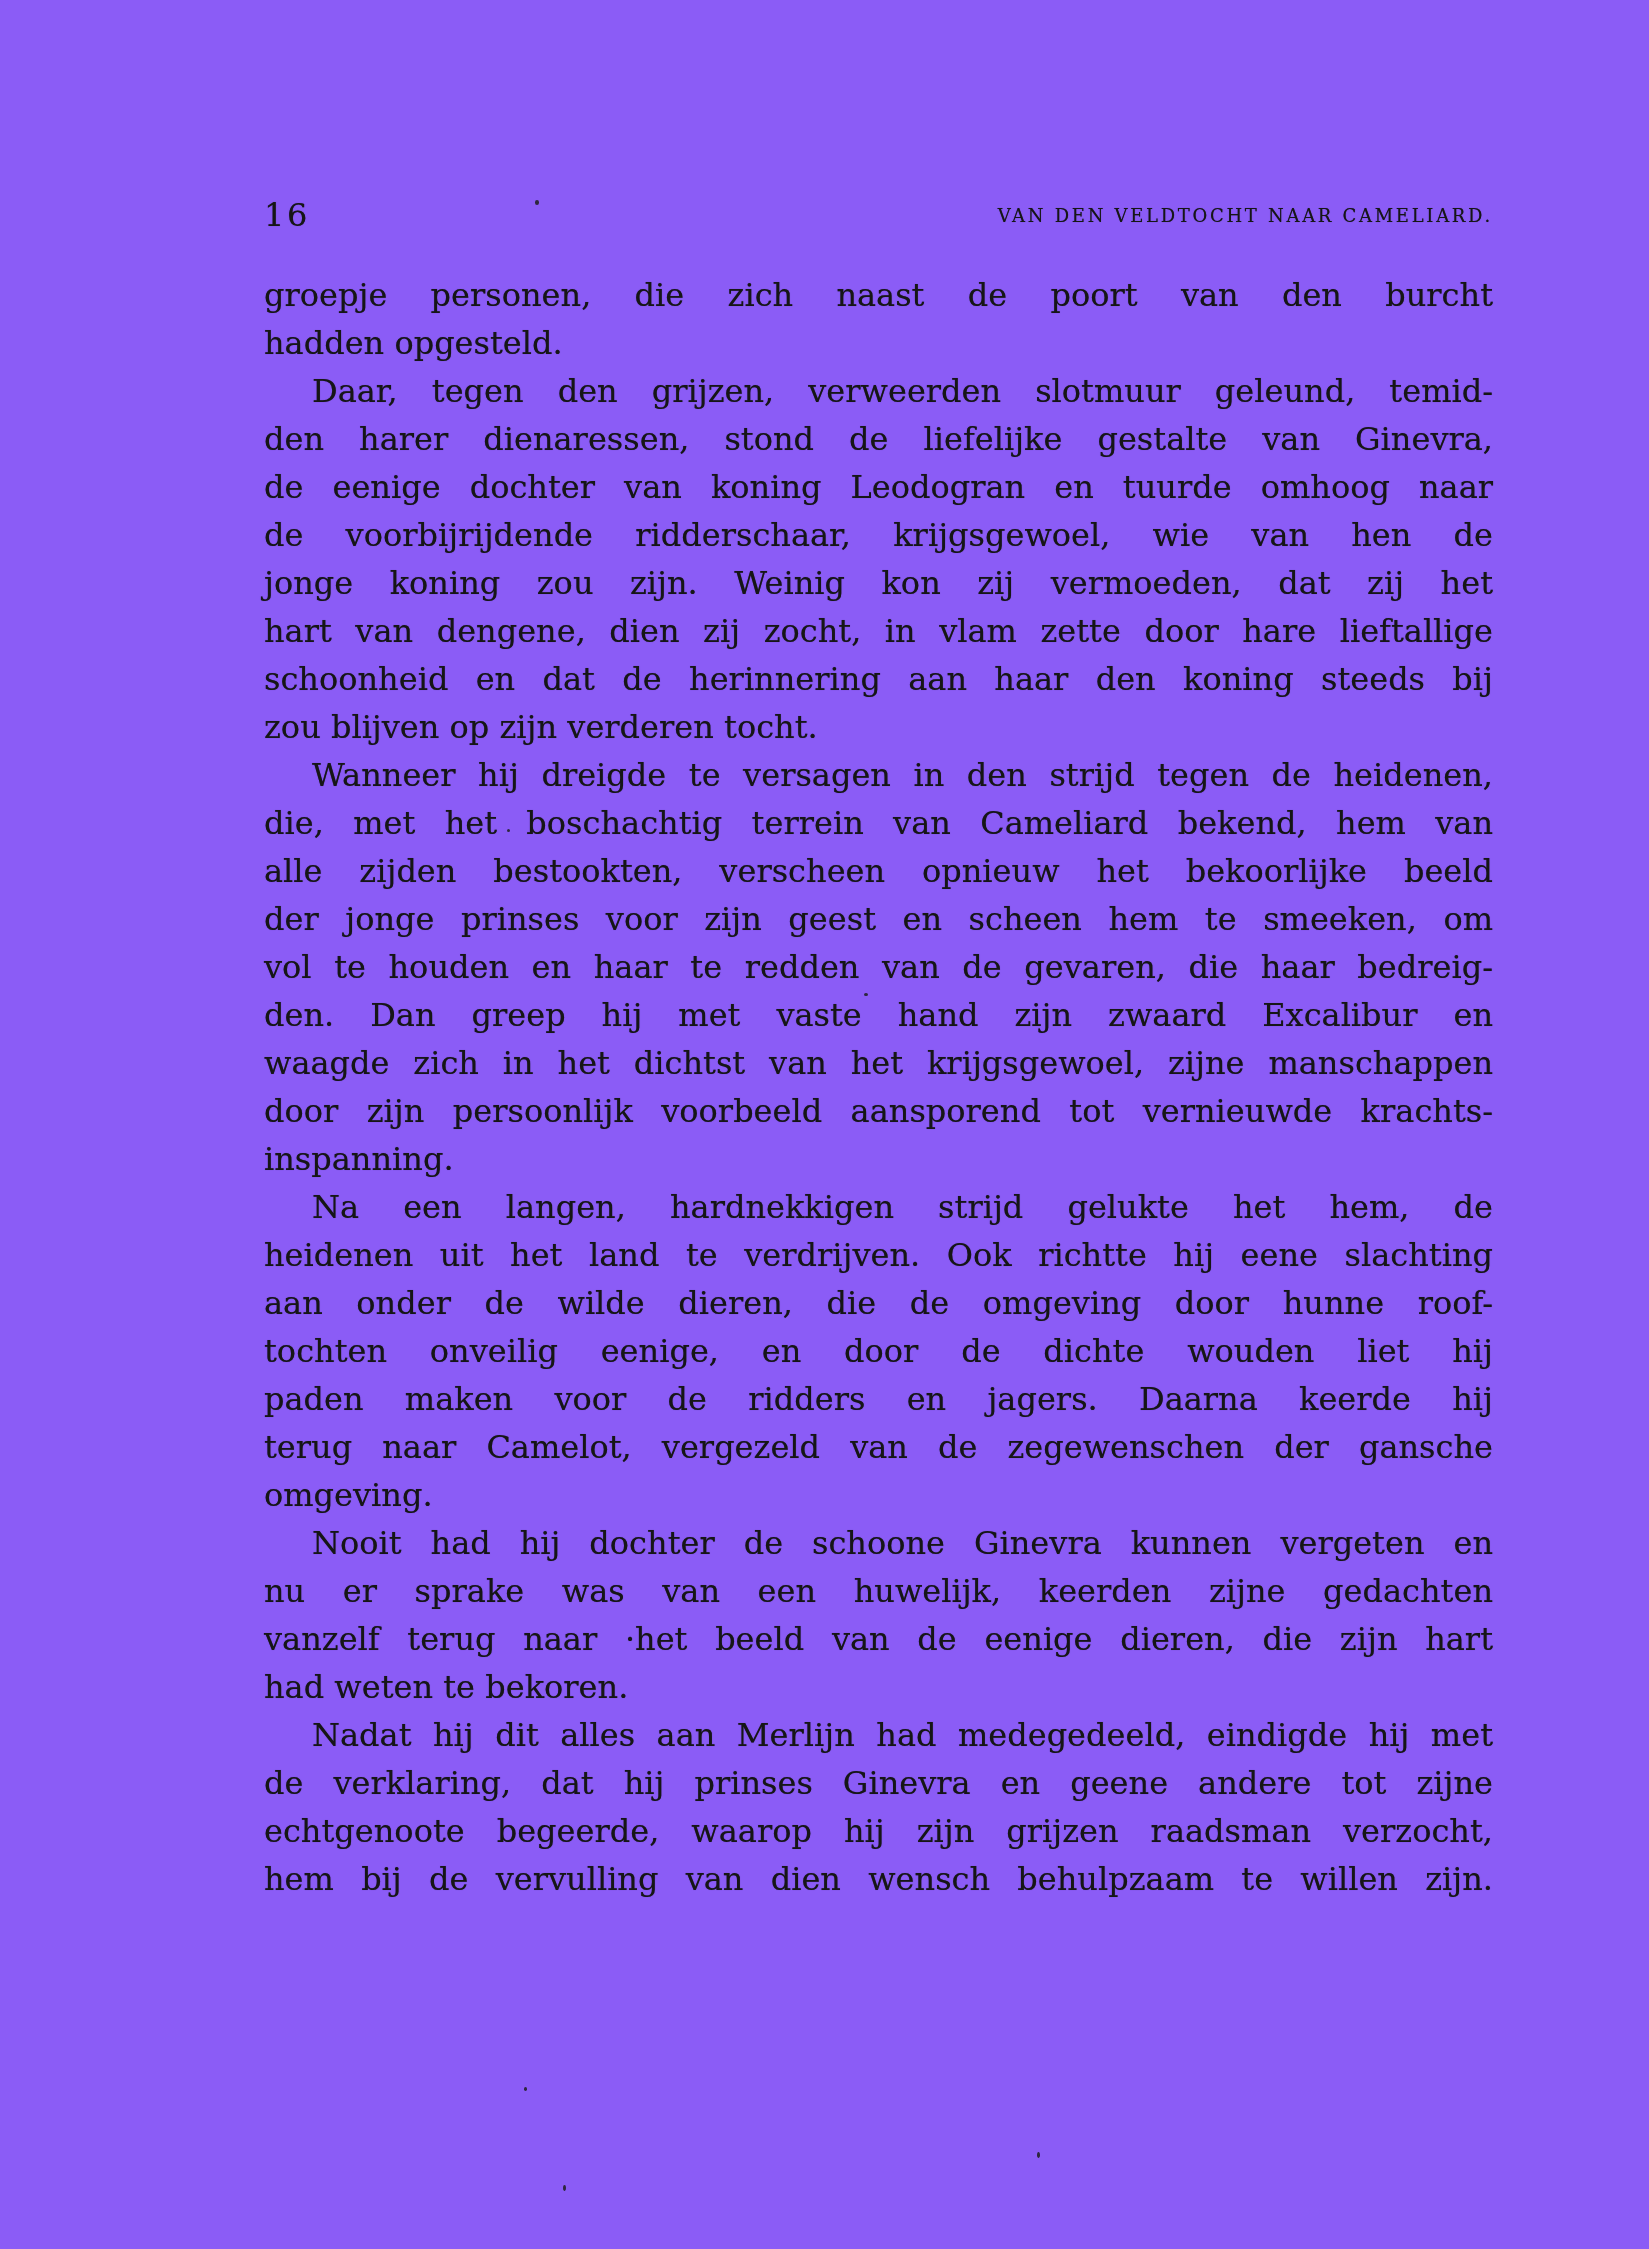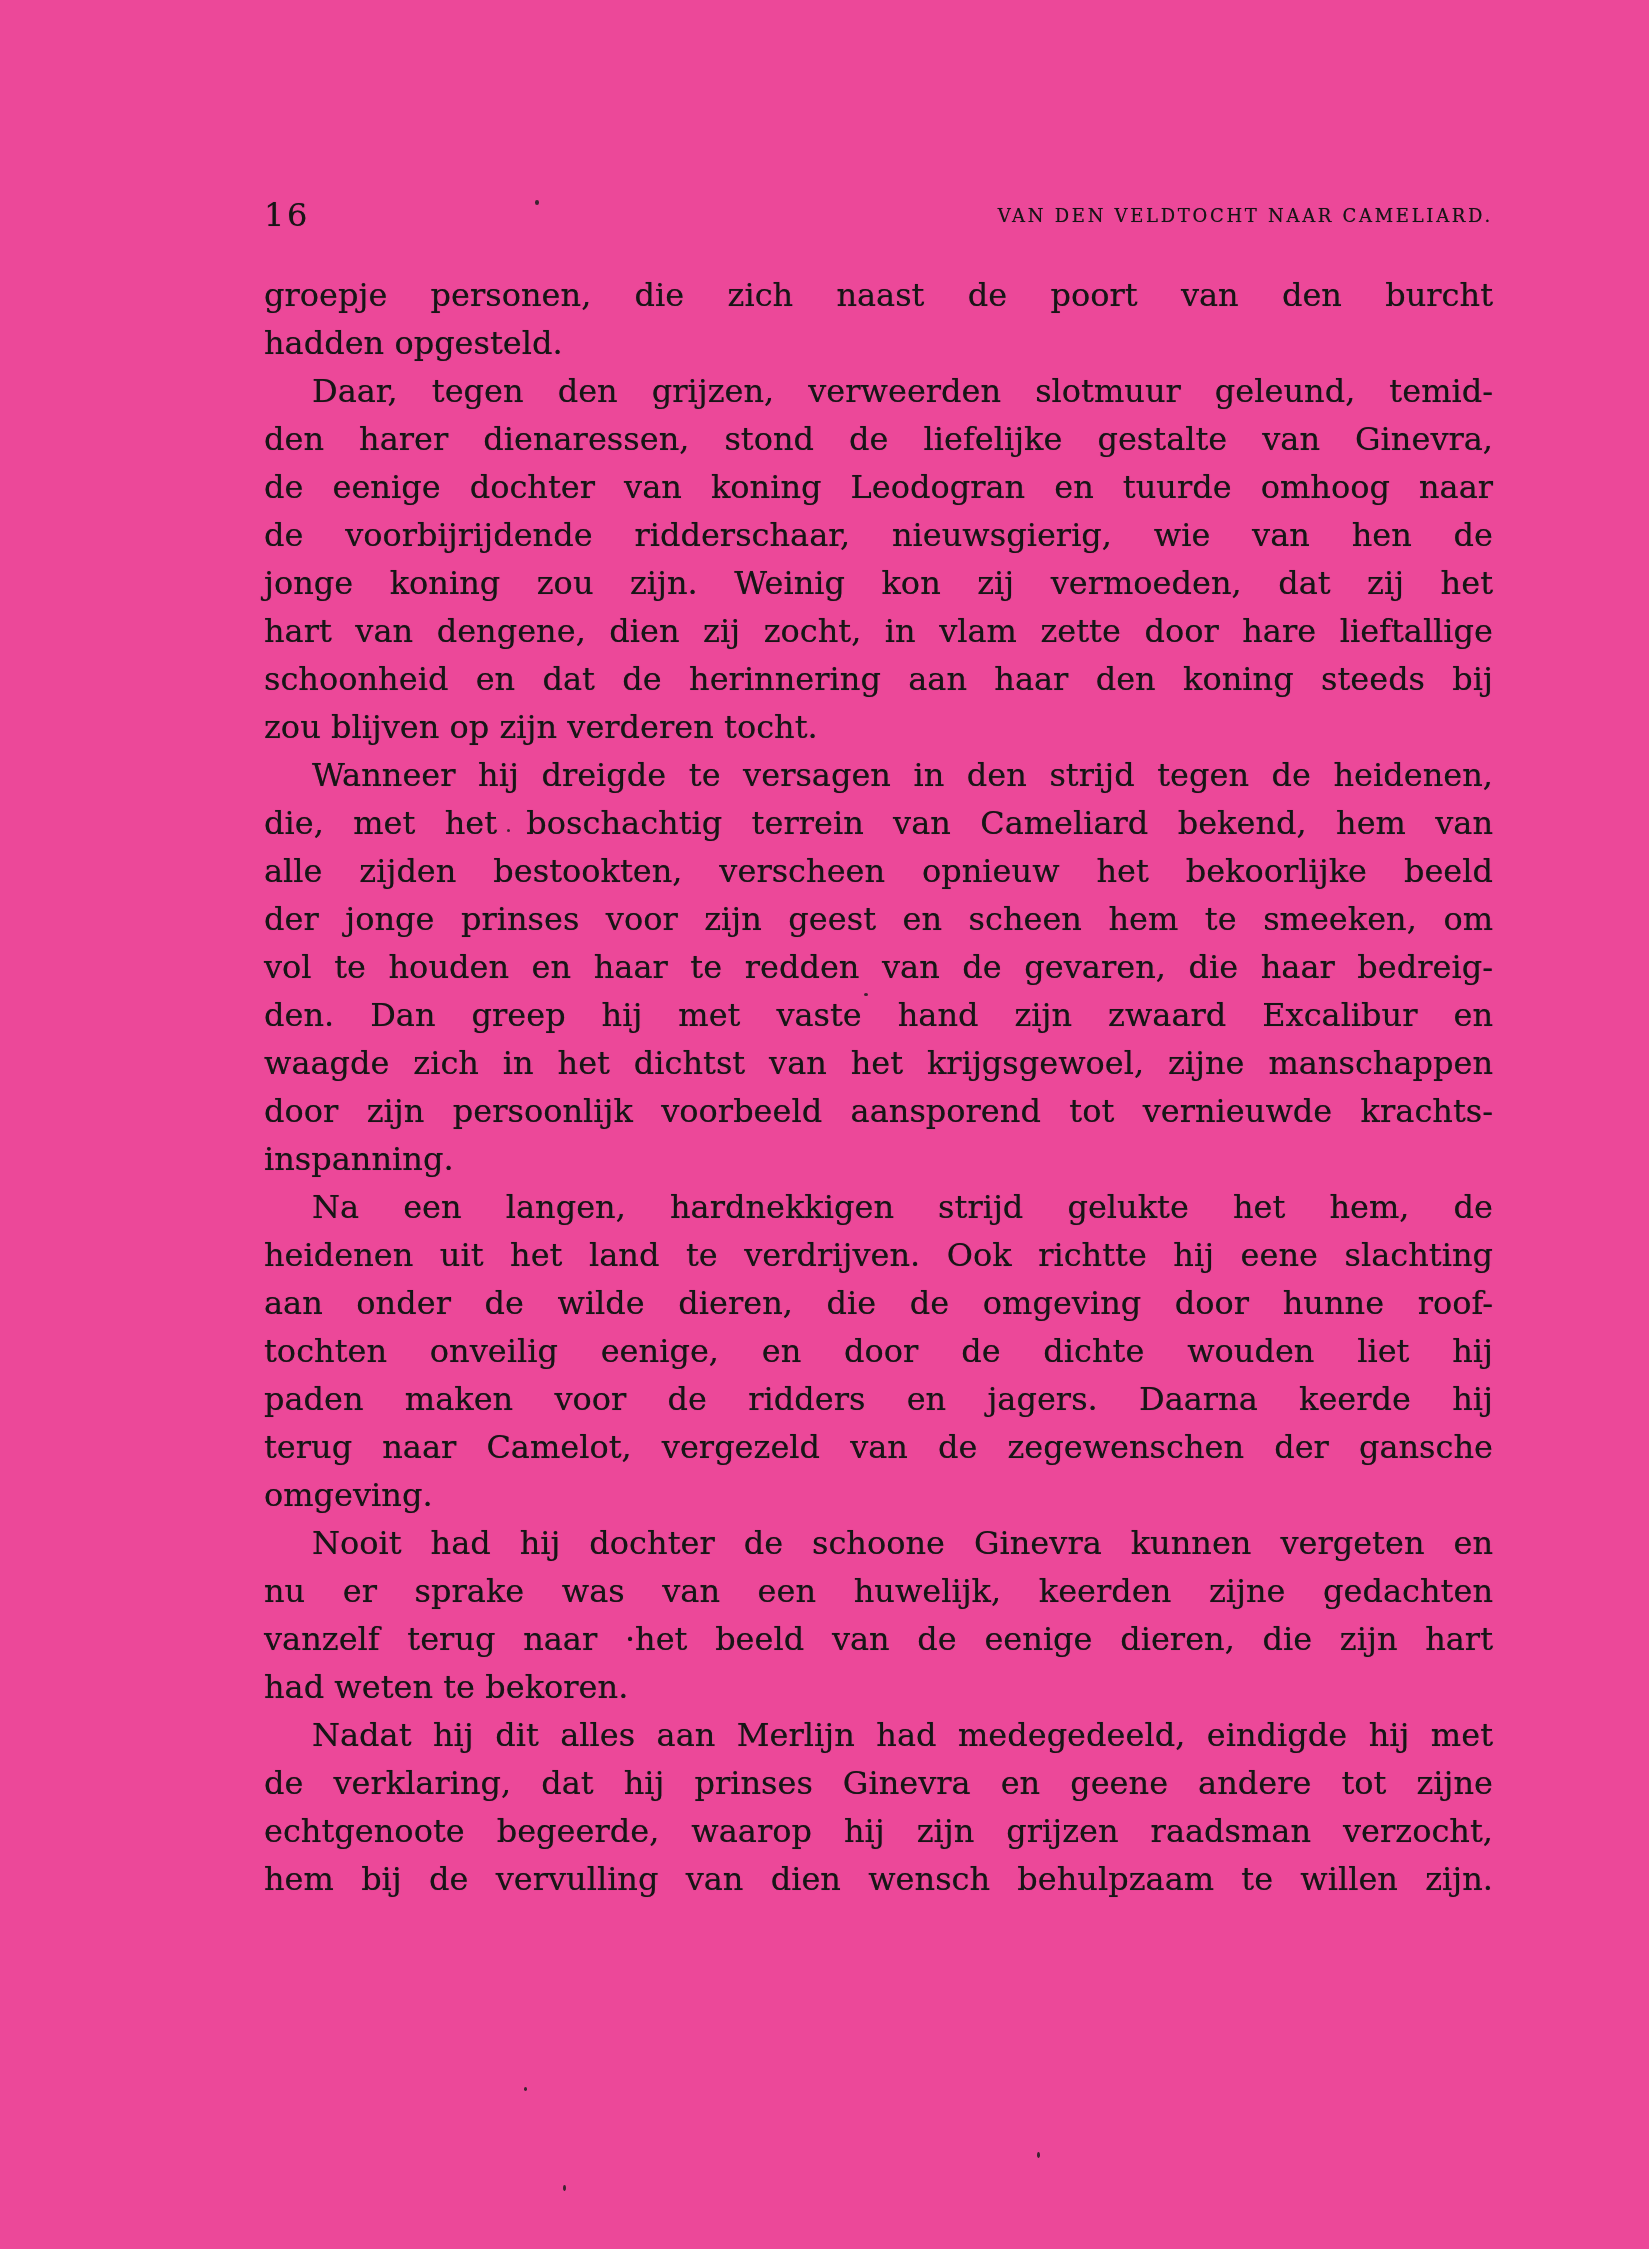--- a/index.html
+++ b/index.html
@@ -4,21 +4,21 @@
 <style>
   html, body {
     margin: 0;
     padding: 0;
     background: #ffffff;
   }
   .page {
     position: relative;
     width: 1650px;
     height: 2250px;
-    background: #ec4899;
+    background: #8b5cf6;
     color: #161616;
     font-family: "DejaVu Serif", serif;
     overflow: hidden;
   }
   .running-head {
     position: absolute;
     top: 198px;
     left: 264px;
     width: 1229px;
     height: 38px;
@@ -87,21 +87,21 @@
     <div class="page-number">16</div>
     <div class="head-title">VAN DEN VELDTOCHT NAAR CAMELIARD.</div>
   </div>
 
   <div class="textblock">
     <div class="line">groepje personen, die zich naast de poort van den burcht</div>
     <div class="line end">hadden opgesteld.</div>
     <div class="line indent">Daar, tegen den grijzen, verweerden slotmuur geleund, temid-</div>
     <div class="line">den harer dienaressen, stond de liefelijke gestalte van Ginevra,</div>
     <div class="line">de eenige dochter van koning Leodogran en tuurde omhoog naar</div>
-    <div class="line">de voorbijrijdende ridderschaar, nieuwsgierig, wie van hen de</div>
+    <div class="line">de voorbijrijdende ridderschaar, krijgsgewoel, wie van hen de</div>
     <div class="line">jonge koning zou zijn. Weinig kon zij vermoeden, dat zij het</div>
     <div class="line">hart van dengene, dien zij zocht, in vlam zette door hare lieftallige</div>
     <div class="line">schoonheid en dat de herinnering aan haar den koning steeds bij</div>
     <div class="line end">zou blijven op zijn verderen tocht.</div>
     <div class="line indent">Wanneer hij dreigde te versagen in den strijd tegen de heidenen,</div>
     <div class="line">die, met het boschachtig terrein van Cameliard bekend, hem van</div>
     <div class="line">alle zijden bestookten, verscheen opnieuw het bekoorlijke beeld</div>
     <div class="line">der jonge prinses voor zijn geest en scheen hem te smeeken, om</div>
     <div class="line">vol te houden en haar te redden van de gevaren, die haar bedreig-</div>
     <div class="line">den. Dan greep hij met vaste hand zijn zwaard Excalibur en</div>

